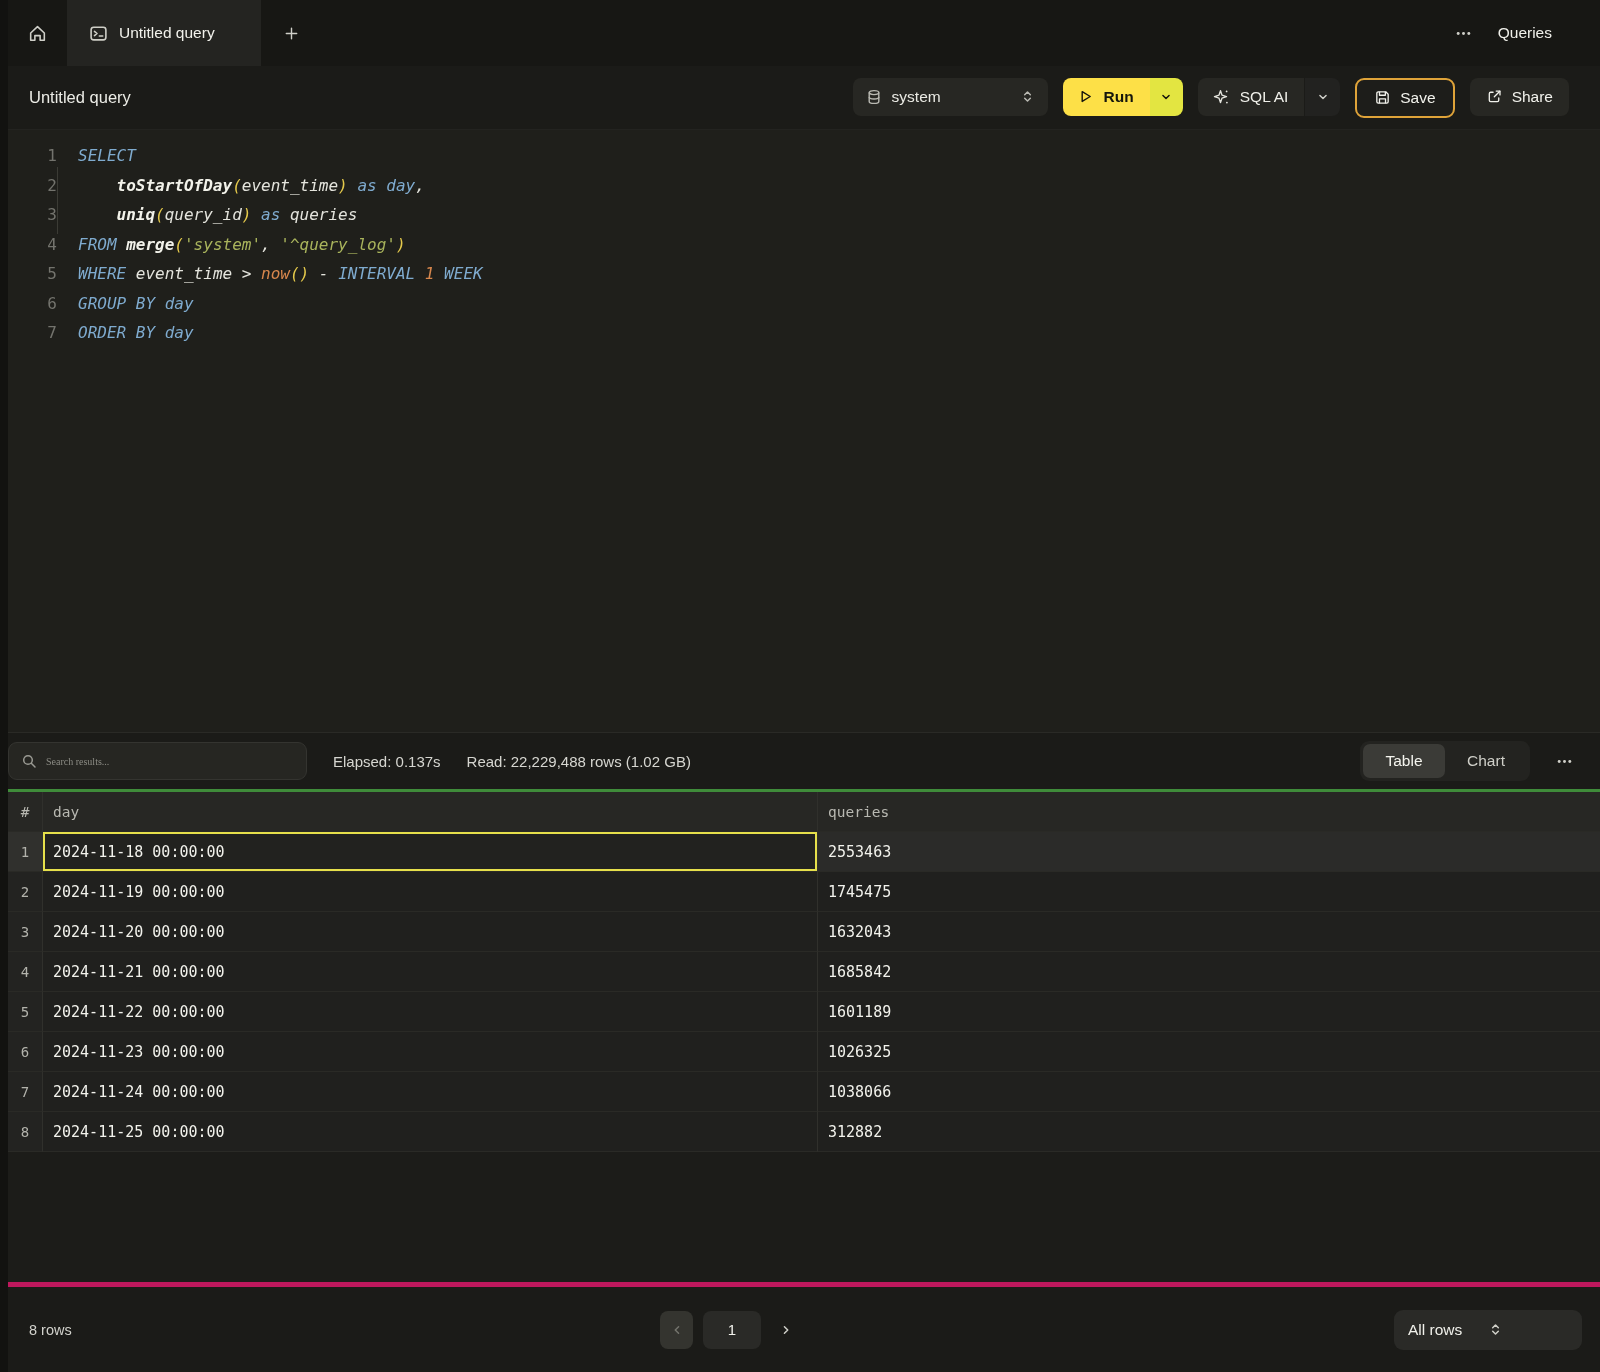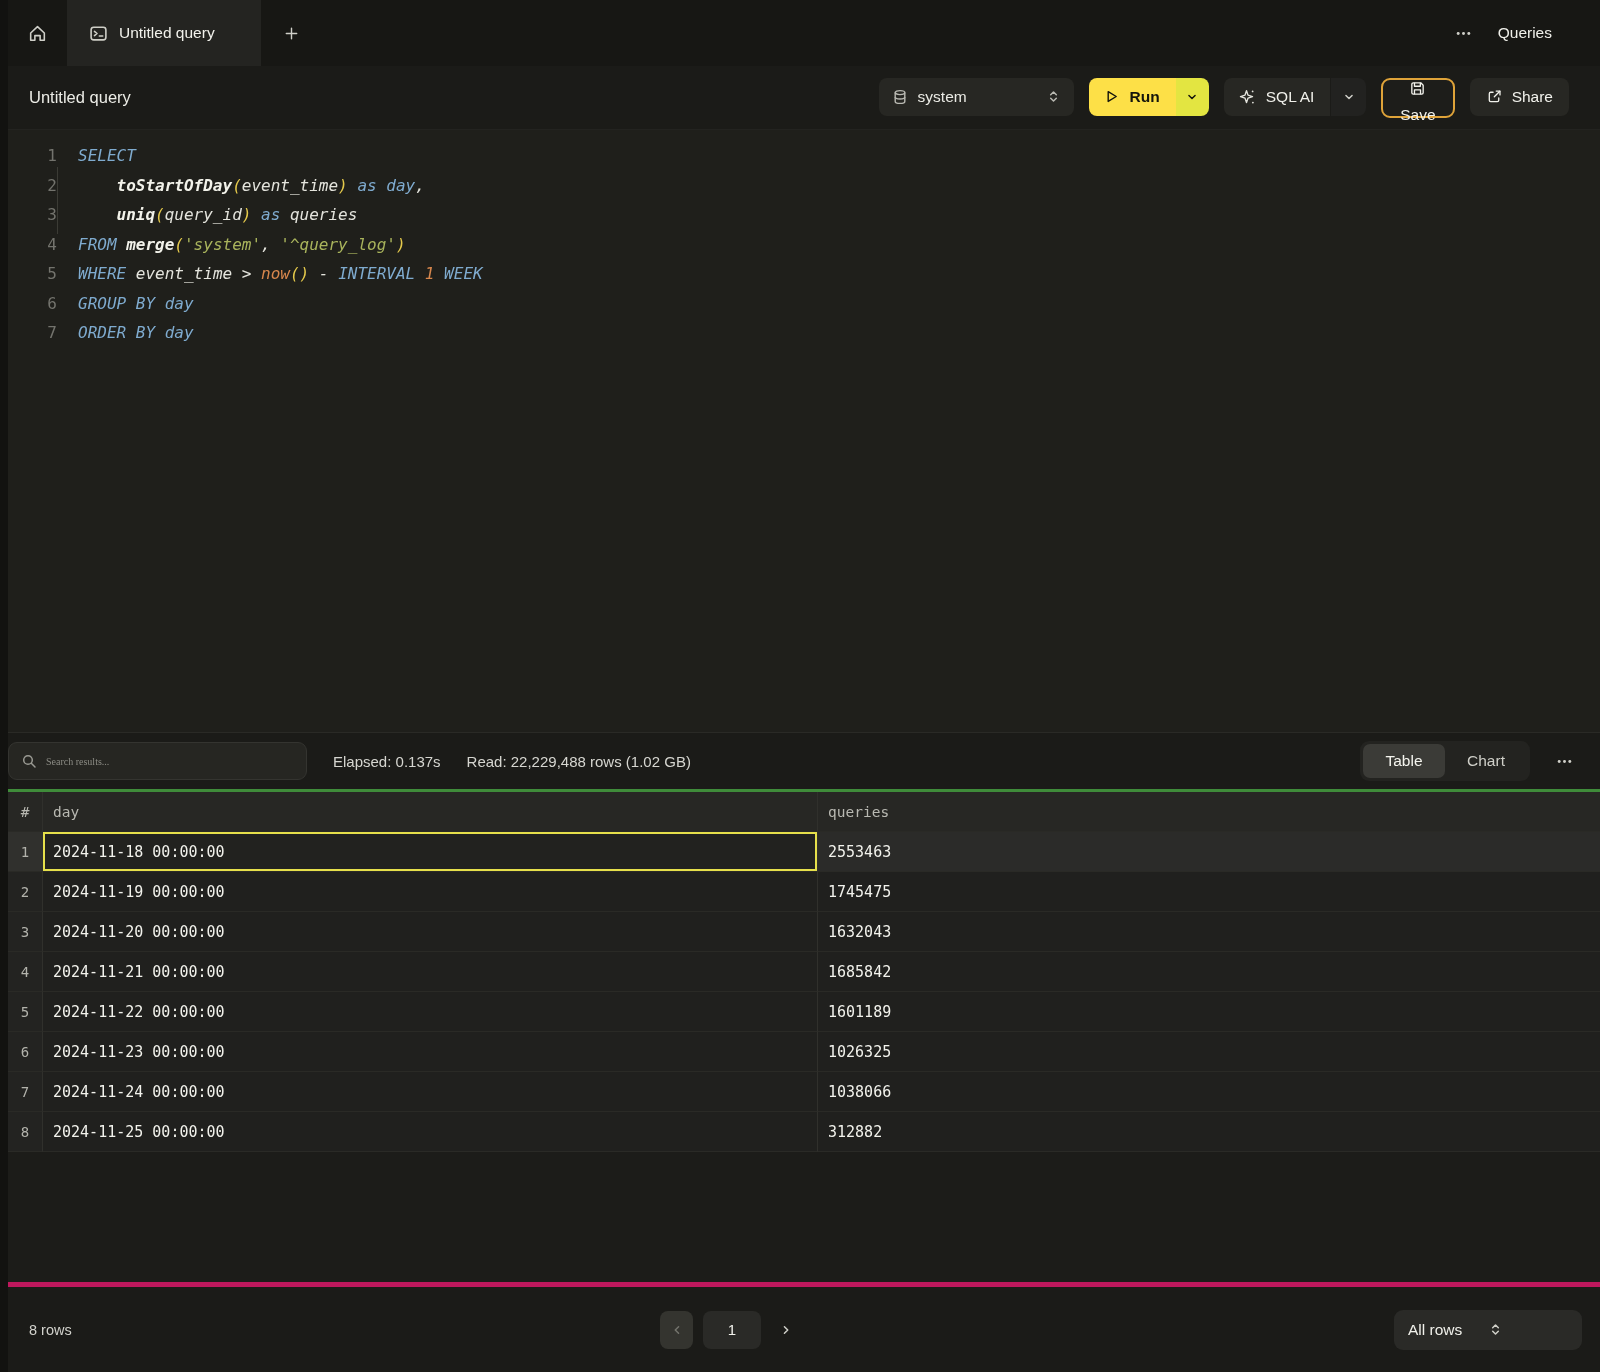--- a/index.html
+++ b/index.html
@@ -24,21 +24,21 @@
   .actions{margin-left:auto;display:flex;align-items:flex-start;gap:15px;}
   .select-btn{display:flex;align-items:center;gap:10px;height:38px;background:#272723;border:none;border-radius:8px;padding:0 13px;color:#eaeae4;font-size:15.5px;cursor:pointer;font-family:inherit;}
   .select-btn .grow{width:118px;text-align:left;}
   .split{display:flex;height:38px;border-radius:8px;overflow:hidden;}
   .split .main{display:flex;align-items:center;gap:10px;border:none;padding:0 16px 0 14px;font-size:15.5px;cursor:pointer;font-family:inherit;}
   .split .chev{display:flex;align-items:center;justify-content:center;border:none;width:33px;cursor:pointer;}
   .run .main{background:#fde047;color:#15150c;font-weight:600;}
   .run .chev{background:#e3e541;color:#15150c;}
   .sqlai .main{background:#272723;color:#f0f0ea;}
   .sqlai .chev{background:#222220;color:#cfcfc8;border-left:1px solid #1b1b18;width:36px;}
-  .save-btn{display:flex;align-items:center;gap:9px;height:40px;padding:0 17px;background:#1d1d1a;border:2px solid #dfa339;border-radius:9px;color:#f2f2ec;font-size:15.5px;font-weight:500;cursor:pointer;font-family:inherit;flex-direction:column;}
+  .save-btn{display:flex;align-items:center;gap:9px;height:40px;padding:0 17px;background:#1d1d1a;border:2px solid #dfa339;border-radius:9px;color:#f2f2ec;font-size:15.5px;font-weight:500;cursor:pointer;font-family:inherit;}
   .share-btn{display:flex;align-items:center;gap:9px;height:38px;padding:0 16px;background:#272723;border:none;border-radius:8px;color:#f2f2ec;font-size:15.5px;font-weight:500;cursor:pointer;font-family:inherit;}
 
   
   .editor{flex:0 0 603px;background:#1f1f1b;padding:11px 0 0 21px;font-family:"DejaVu Sans Mono",monospace;font-size:16px;border-bottom:1px solid #2a2a26;overflow:hidden;cursor:text;}
   .code-line{display:flex;line-height:29.5px;white-space:pre;}
   .ln{width:28px;text-align:right;color:#73736d;flex-shrink:0;user-select:none;}
   .code{padding-left:21px;position:relative;font-style:italic;}
   .code-line.guide .code::before{content:"";position:absolute;left:0;top:-4px;height:calc(100% + 8px);width:1px;background:#3b3b35;}
   .tk-kw{color:#7fabcf;}
   .tk-fn{color:#f2f2ea;font-weight:700;}

